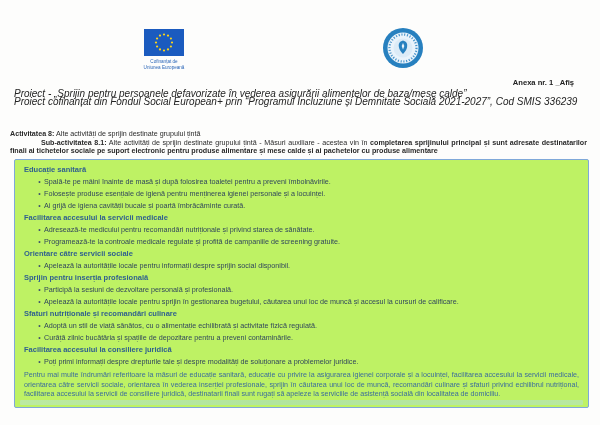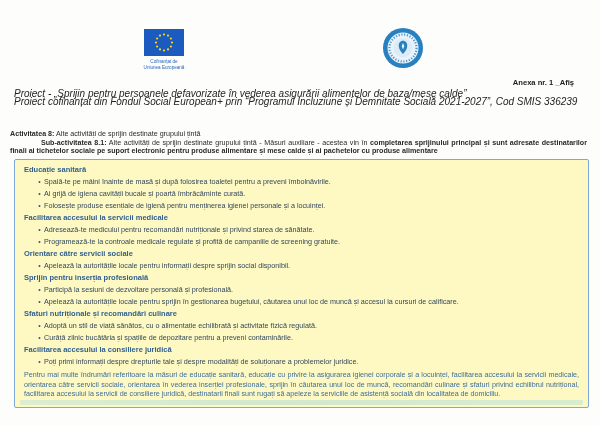--- a/index.html
+++ b/index.html
@@ -32,21 +32,21 @@
   .activity-block{position:absolute;left:10px;top:131px;width:577px;font-size:7.15px;line-height:7.9px;color:#2a2a2a;}
   .activity-title{margin-bottom:1px;}
   .activity-title .lbl{font-weight:bold;}
   .activity-sub{text-align:justify;}
   .activity-sub .lbl{font-weight:bold;margin-left:31px;}
   .activity-sub .bold{font-weight:bold;}
 
   
   .content-box{
     position:absolute;left:14px;top:159px;width:575px;height:249px;
-    border:1px solid #7fa8d9;border-radius:2px;background:#fef9c3;
+    border:1px solid #7fa8d9;border-radius:2px;background:#bef264;
     box-sizing:border-box;padding:4px 9px 8px 9px;
   }
   .section-heading{
     font-size:7.5px;line-height:12px;font-weight:bold;color:#2f5f8f;
   }
   .bullet-row{display:flex;align-items:flex-end;line-height:12px;}
   .bullet-glyph{
     width:9px;margin-left:11px;flex:0 0 9px;text-align:center;
     font-size:7px;line-height:12px;color:#44586c;
   }
@@ -115,25 +115,25 @@
 
   <div class="content-box">
 
     <div class="section-heading">Educație sanitară</div>
     <div class="bullet-row">
       <span class="bullet-glyph">•</span>
       <span class="bullet-text">Spală-te pe mâini înainte de masă și după folosirea toaletei pentru a preveni îmbolnăvirile.</span>
     </div>
     <div class="bullet-row">
       <span class="bullet-glyph">•</span>
-      <span class="bullet-text">Ai grijă de igiena cavității bucale și poartă îmbrăcăminte curată.</span>
+      <span class="bullet-text">Folosește produse esențiale de igienă pentru menținerea igienei personale și a locuinței.</span>
     </div>
     <div class="bullet-row">
       <span class="bullet-glyph">•</span>
-      <span class="bullet-text">Folosește produse esențiale de igienă pentru menținerea igienei personale și a locuinței.</span>
+      <span class="bullet-text">Ai grijă de igiena cavității bucale și poartă îmbrăcăminte curată.</span>
     </div>
 
     <div class="section-heading">Facilitarea accesului la servicii medicale</div>
     <div class="bullet-row">
       <span class="bullet-glyph">•</span>
       <span class="bullet-text">Adresează-te medicului pentru recomandări nutriționale și privind starea de sănătate.</span>
     </div>
     <div class="bullet-row">
       <span class="bullet-glyph">•</span>
       <span class="bullet-text">Programează-te la controale medicale regulate și profită de campaniile de screening gratuite.</span>

